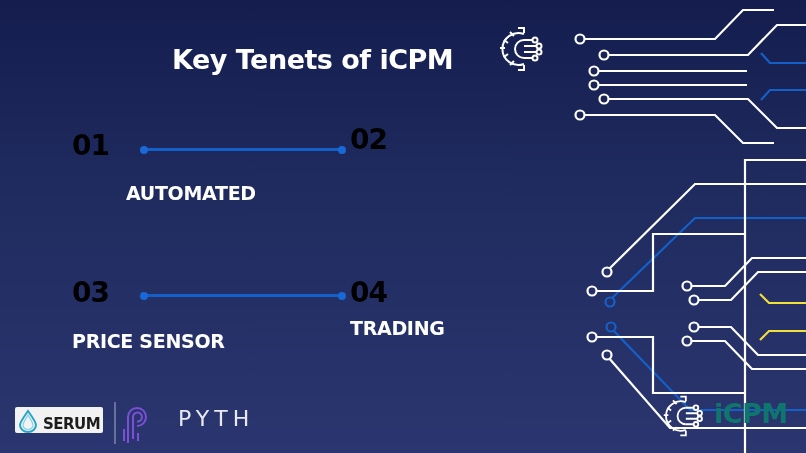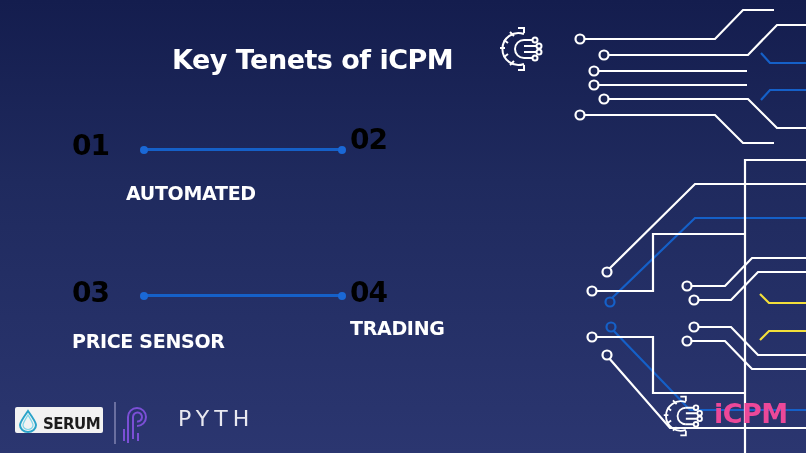--- a/index.html
+++ b/index.html
@@ -27,21 +27,21 @@
   }
   .conn::before { left: -3px; }
   .conn::after { right: -3px; }
   .serum {
     left: 15px; top: 407px; width: 88px; height: 26px; background: #f2f2f2;
     border-radius: 2px; display: flex; align-items: flex-end;
   }
   .serum-text { font-size: 15px; font-weight: bold; color: #1c1c1c; margin-left: 4px; letter-spacing: -0.5px; }
   .divider { left: 114px; top: 402px; width: 2px; height: 42px; background: #6a6fa0; }
   .pyth-text { left: 158px; top: 406px; font-size: 22px; color: #e8e8f0; letter-spacing: 5px; margin-left: 20px; }
-  .icpm-footer { left: 714px; top: 398px; font-size: 27px; font-weight: bold; color: #ec4899; letter-spacing: -0.5px; }
+  .icpm-footer { left: 714px; top: 398px; font-size: 27px; font-weight: bold; color: #0f766e; letter-spacing: -0.5px; }
 </style>
 </head>
 <body>
 
 <svg class="abs" style="left:0;top:0" width="806" height="453" viewBox="0 0 806 453" fill="none">
 
   <g stroke="#ffffff" stroke-width="2.2" fill="none">
     <path d="M585 39 H715 L743 10 H774"></path>
     <path d="M608 55 H748 L777 25 H806"></path>
     <path d="M599 71 H747"></path>

